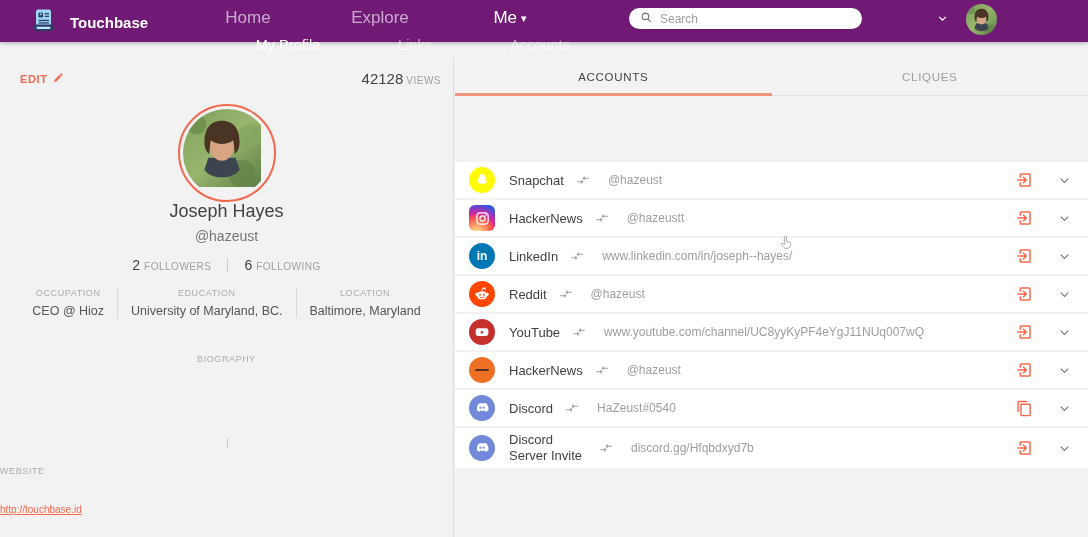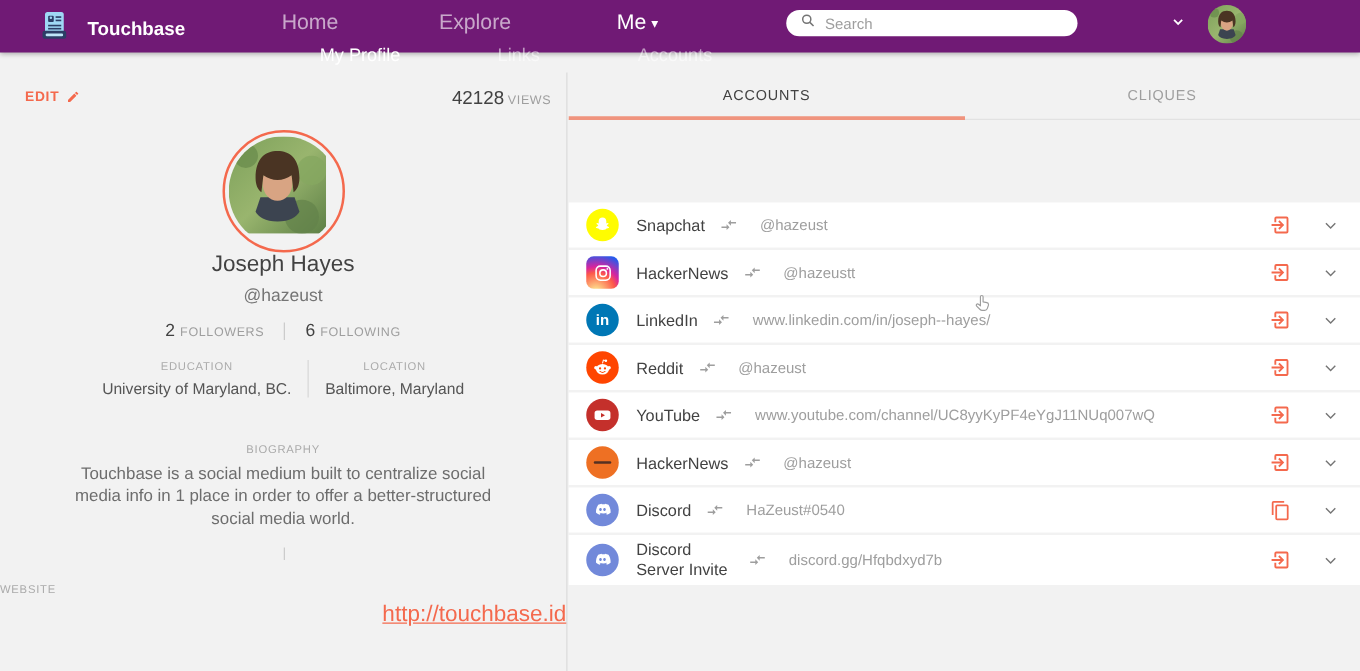--- a/index.html
+++ b/index.html
@@ -21,21 +21,21 @@
   .hdr-caret{position:absolute;left:936px;top:11px;color:rgba(255,255,255,.95)}
   .hdr-avatar{position:absolute;left:966px;top:4px;width:31px;height:31px;border-radius:50%;
               overflow:hidden;cursor:pointer}
   .subnav-item{position:absolute;top:37px;transform:translateX(-50%);font-size:14.5px;
                color:rgba(255,255,255,.55);white-space:nowrap;cursor:pointer}
   .subnav-item.active{color:#fff}
 
   
   .left-panel{position:absolute;left:0;top:58px;width:454px;height:479px;background:#f2f2f2;
               border-right:1px solid #dcdcdc;box-sizing:border-box}
-  .edit-btn{position:absolute;left:20px;top:14px;display:flex;align-items:flex-start;gap:6px;
+  .edit-btn{position:absolute;left:20px;top:14px;display:flex;align-items:center;gap:6px;
             color:#f4694d;font-size:11px;font-weight:700;letter-spacing:.6px;cursor:pointer}
   .views{position:absolute;right:12px;top:12px;white-space:nowrap}
   .views-num{font-size:15px;color:#424242}
   .views-label{font-size:10px;color:#9e9e9e;letter-spacing:.5px;margin-left:3px}
   .profile-avatar{position:absolute;left:50%;top:46px;transform:translateX(-50%);
                   width:88px;height:88px;border-radius:50%;border:2px solid #f4694d;
                   padding:3px;background:#f2f2f2}
   .profile-avatar .ph{width:100%;height:100%;border-radius:50%;overflow:hidden}
   .profile-name{position:absolute;left:0;right:0;top:143px;text-align:center;font-size:18px;
                 color:#424242;font-weight:500}
@@ -51,21 +51,21 @@
   .field + .field{border-left:1px solid #d8d8d8}
   .field-label{font-size:9px;color:#ababab;letter-spacing:.6px;margin-bottom:6px}
   .field-value{font-size:12.5px;color:#555}
   .bio-label{position:absolute;left:0;right:0;top:296px;text-align:center;font-size:9px;
              color:#ababab;letter-spacing:.6px}
   .bio-text{position:absolute;left:52px;right:52px;top:312px;text-align:center;font-size:13.5px;
             color:#6d6d6d;line-height:1.33}
   .tick-div{position:absolute;left:50%;top:380px;width:1px;height:10px;background:#ccc}
   .web-label{position:absolute;left:0;right:0;top:408px;text-align:left;font-size:9px;
              color:#ababab;letter-spacing:.6px}
-  .web-link{position:absolute;left:0;right:0;top:423px;text-align:right;font-size:18px}
+  .web-link{position:absolute;left:0;right:0;top:446px;text-align:left;font-size:10px}
   .web-link a{color:#f4694d;text-decoration:underline;cursor:pointer}
 
   
   .right-panel{position:absolute;left:455px;top:58px;width:633px;height:479px;background:#f2f2f2}
   .tabs{position:absolute;left:0;right:0;top:0;height:37px;display:flex;border-bottom:1px solid #e2e2e2}
   .tab{flex:1;display:flex;align-items:center;justify-content:center;font-size:11.5px;
        letter-spacing:.7px;color:#9e9e9e;cursor:pointer}
   .tab.active{color:#424242}
   .tab-underline{position:absolute;left:0;top:35px;width:50%;height:3px;background:#f0947e}
   .rows{position:absolute;left:0;right:0;top:104px}
@@ -190,31 +190,34 @@
       <span class="stat-num">2</span><span class="stat-label">FOLLOWERS</span>
     </span>
     <span class="stat-div"></span>
     <span class="stat">
       <span class="stat-num">6</span><span class="stat-label">FOLLOWING</span>
     </span>
   </div>
 
   <div class="fields">
     <div class="field">
+      <div class="field-label">OCCUPATION</div>
+      <div class="field-value">CEO @ Hioz</div>
+    </div>
+    <div class="field">
       <div class="field-label">EDUCATION</div>
       <div class="field-value">University of Maryland, BC.</div>
     </div>
     <div class="field">
       <div class="field-label">LOCATION</div>
       <div class="field-value">Baltimore, Maryland</div>
     </div>
   </div>
 
   <div class="bio-label">BIOGRAPHY</div>
-  <div class="bio-text">Touchbase is a social medium built to centralize social media info in 1 place in order to offer a better-structured social media world.</div>
 
   <div class="tick-div"></div>
 
   <div class="web-label">WEBSITE</div>
   <div class="web-link">
     <a>http://touchbase.id</a>
   </div>
 </div>
 
 <div class="right-panel">

